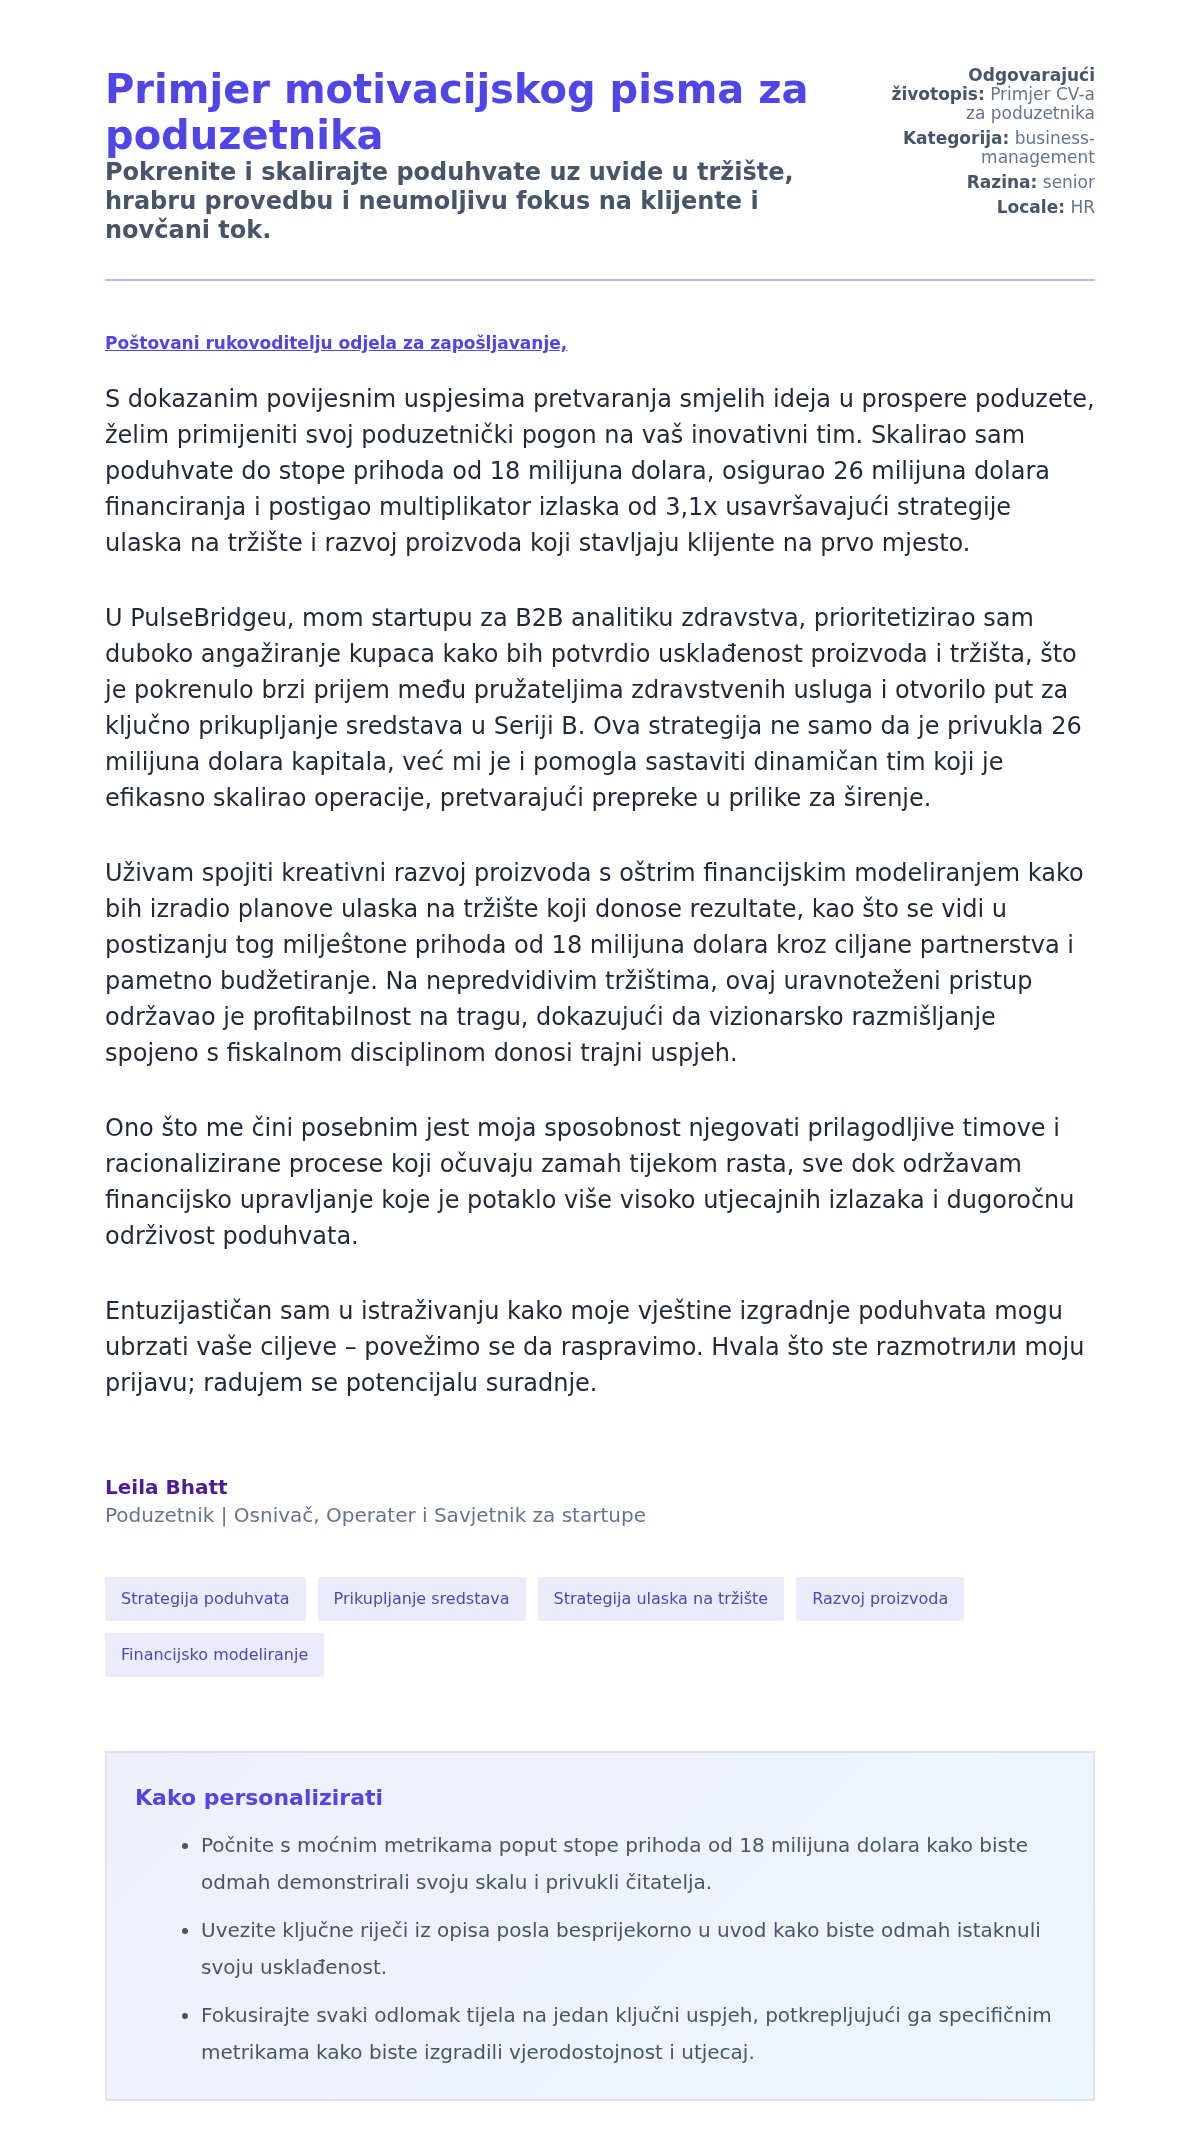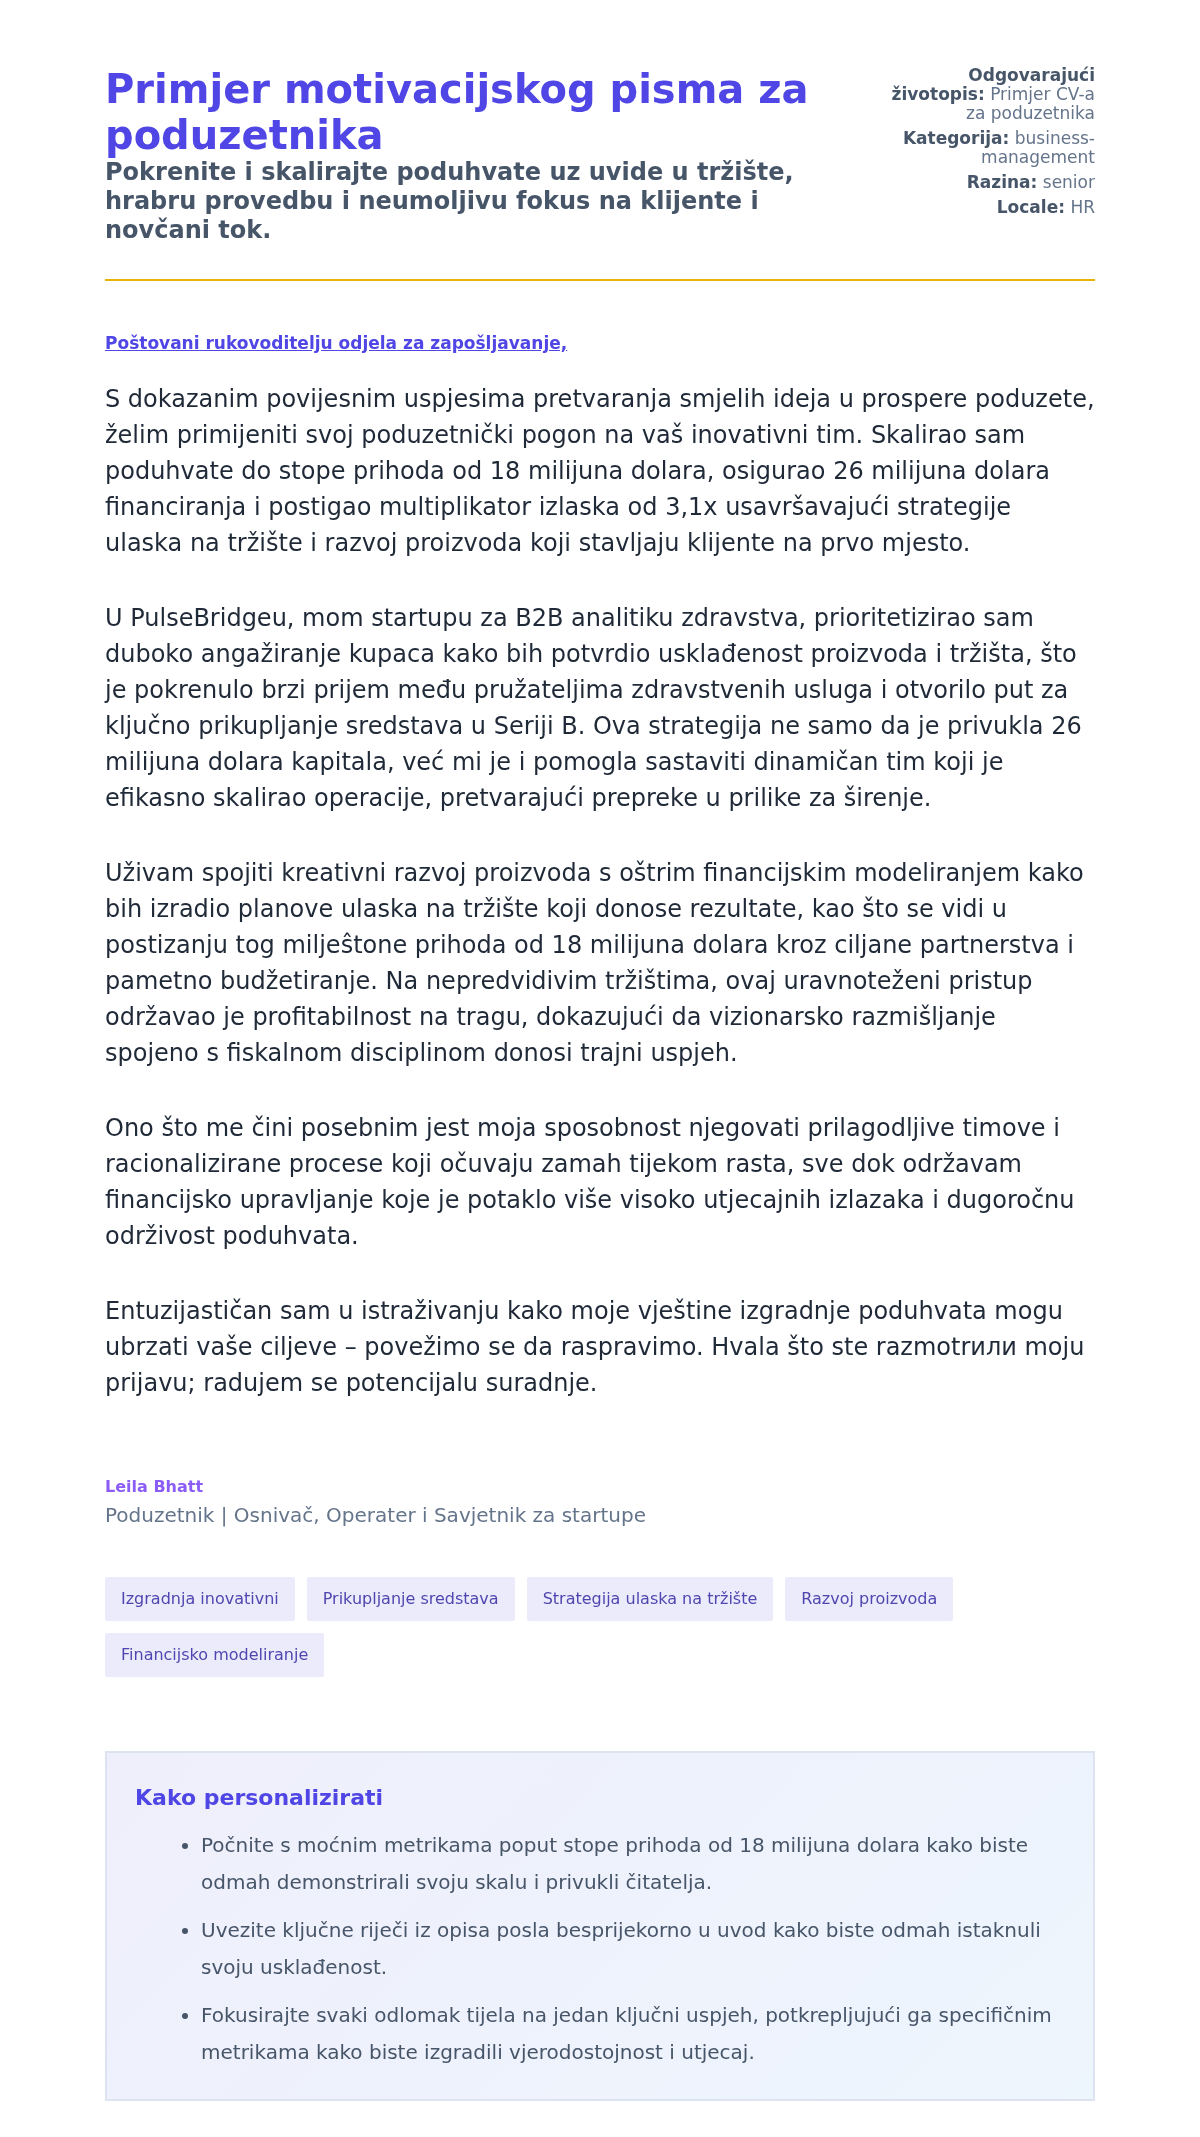--- a/index.html
+++ b/index.html
@@ -14,21 +14,21 @@
     width: 990px;
     margin: 0 auto;
     padding-top: 66px;
     box-sizing: border-box;
   }
   .header {
     display: flex;
     justify-content: space-between;
     align-items: flex-start;
     padding-bottom: 34px;
-    border-bottom: 2px solid #eab308;
+    border-bottom: 2px solid #c4b5fd;
   }
   .header-left { width: 760px; }
   .title {
     margin: 0;
     font-size: 40px;
     line-height: 46px;
     font-weight: bold;
     color: #4f46e5;
   }
   .subtitle {
@@ -57,23 +57,23 @@
     text-decoration: underline;
   }
   .para {
     margin: 0 0 39px 0;
     font-size: 24px;
     line-height: 36px;
     color: #1f2937;
   }
   .signature { margin-top: 72px; }
   .sig-name {
-    font-size: 16px;
+    font-size: 20px;
     font-weight: bold;
-    color: #8b5cf6;
+    color: #4c1d95;
     line-height: 28px;
   }
   .sig-title {
     font-size: 20px;
     color: #64748b;
     line-height: 28px;
   }
   .tags {
     display: flex;
     flex-wrap: wrap;
@@ -152,21 +152,21 @@
     <p class="para">Ono što me čini posebnim jest moja sposobnost njegovati prilagodljive timove i racionalizirane procese koji očuvaju zamah tijekom rasta, sve dok održavam financijsko upravljanje koje je potaklo više visoko utjecajnih izlazaka i dugoročnu održivost poduhvata.</p>
     <p class="para">Entuzijastičan sam u istraživanju kako moje vještine izgradnje poduhvata mogu ubrzati vaše ciljeve – povežimo se da raspravimo. Hvala što ste razmotrили moju prijavu; radujem se potencijalu suradnje.</p>
   </div>
 
   <div class="signature">
     <div class="sig-name">Leila Bhatt</div>
     <div class="sig-title">Poduzetnik | Osnivač, Operater i Savjetnik za startupe</div>
   </div>
 
   <div class="tags">
-    <span class="tag">Izgradnja inovativni</span>
+    <span class="tag">Strategija poduhvata</span>
     <span class="tag">Prikupljanje sredstava</span>
     <span class="tag">Strategija ulaska na tržište</span>
     <span class="tag">Razvoj proizvoda</span>
     <span class="tag">Financijsko modeliranje</span>
   </div>
 
   <div class="tips">
     <h3 class="tips-title">Kako personalizirati</h3>
     <ul>
       <li>Počnite s moćnim metrikama poput stope prihoda od 18 milijuna dolara kako biste odmah demonstrirali svoju skalu i privukli čitatelja.</li>

